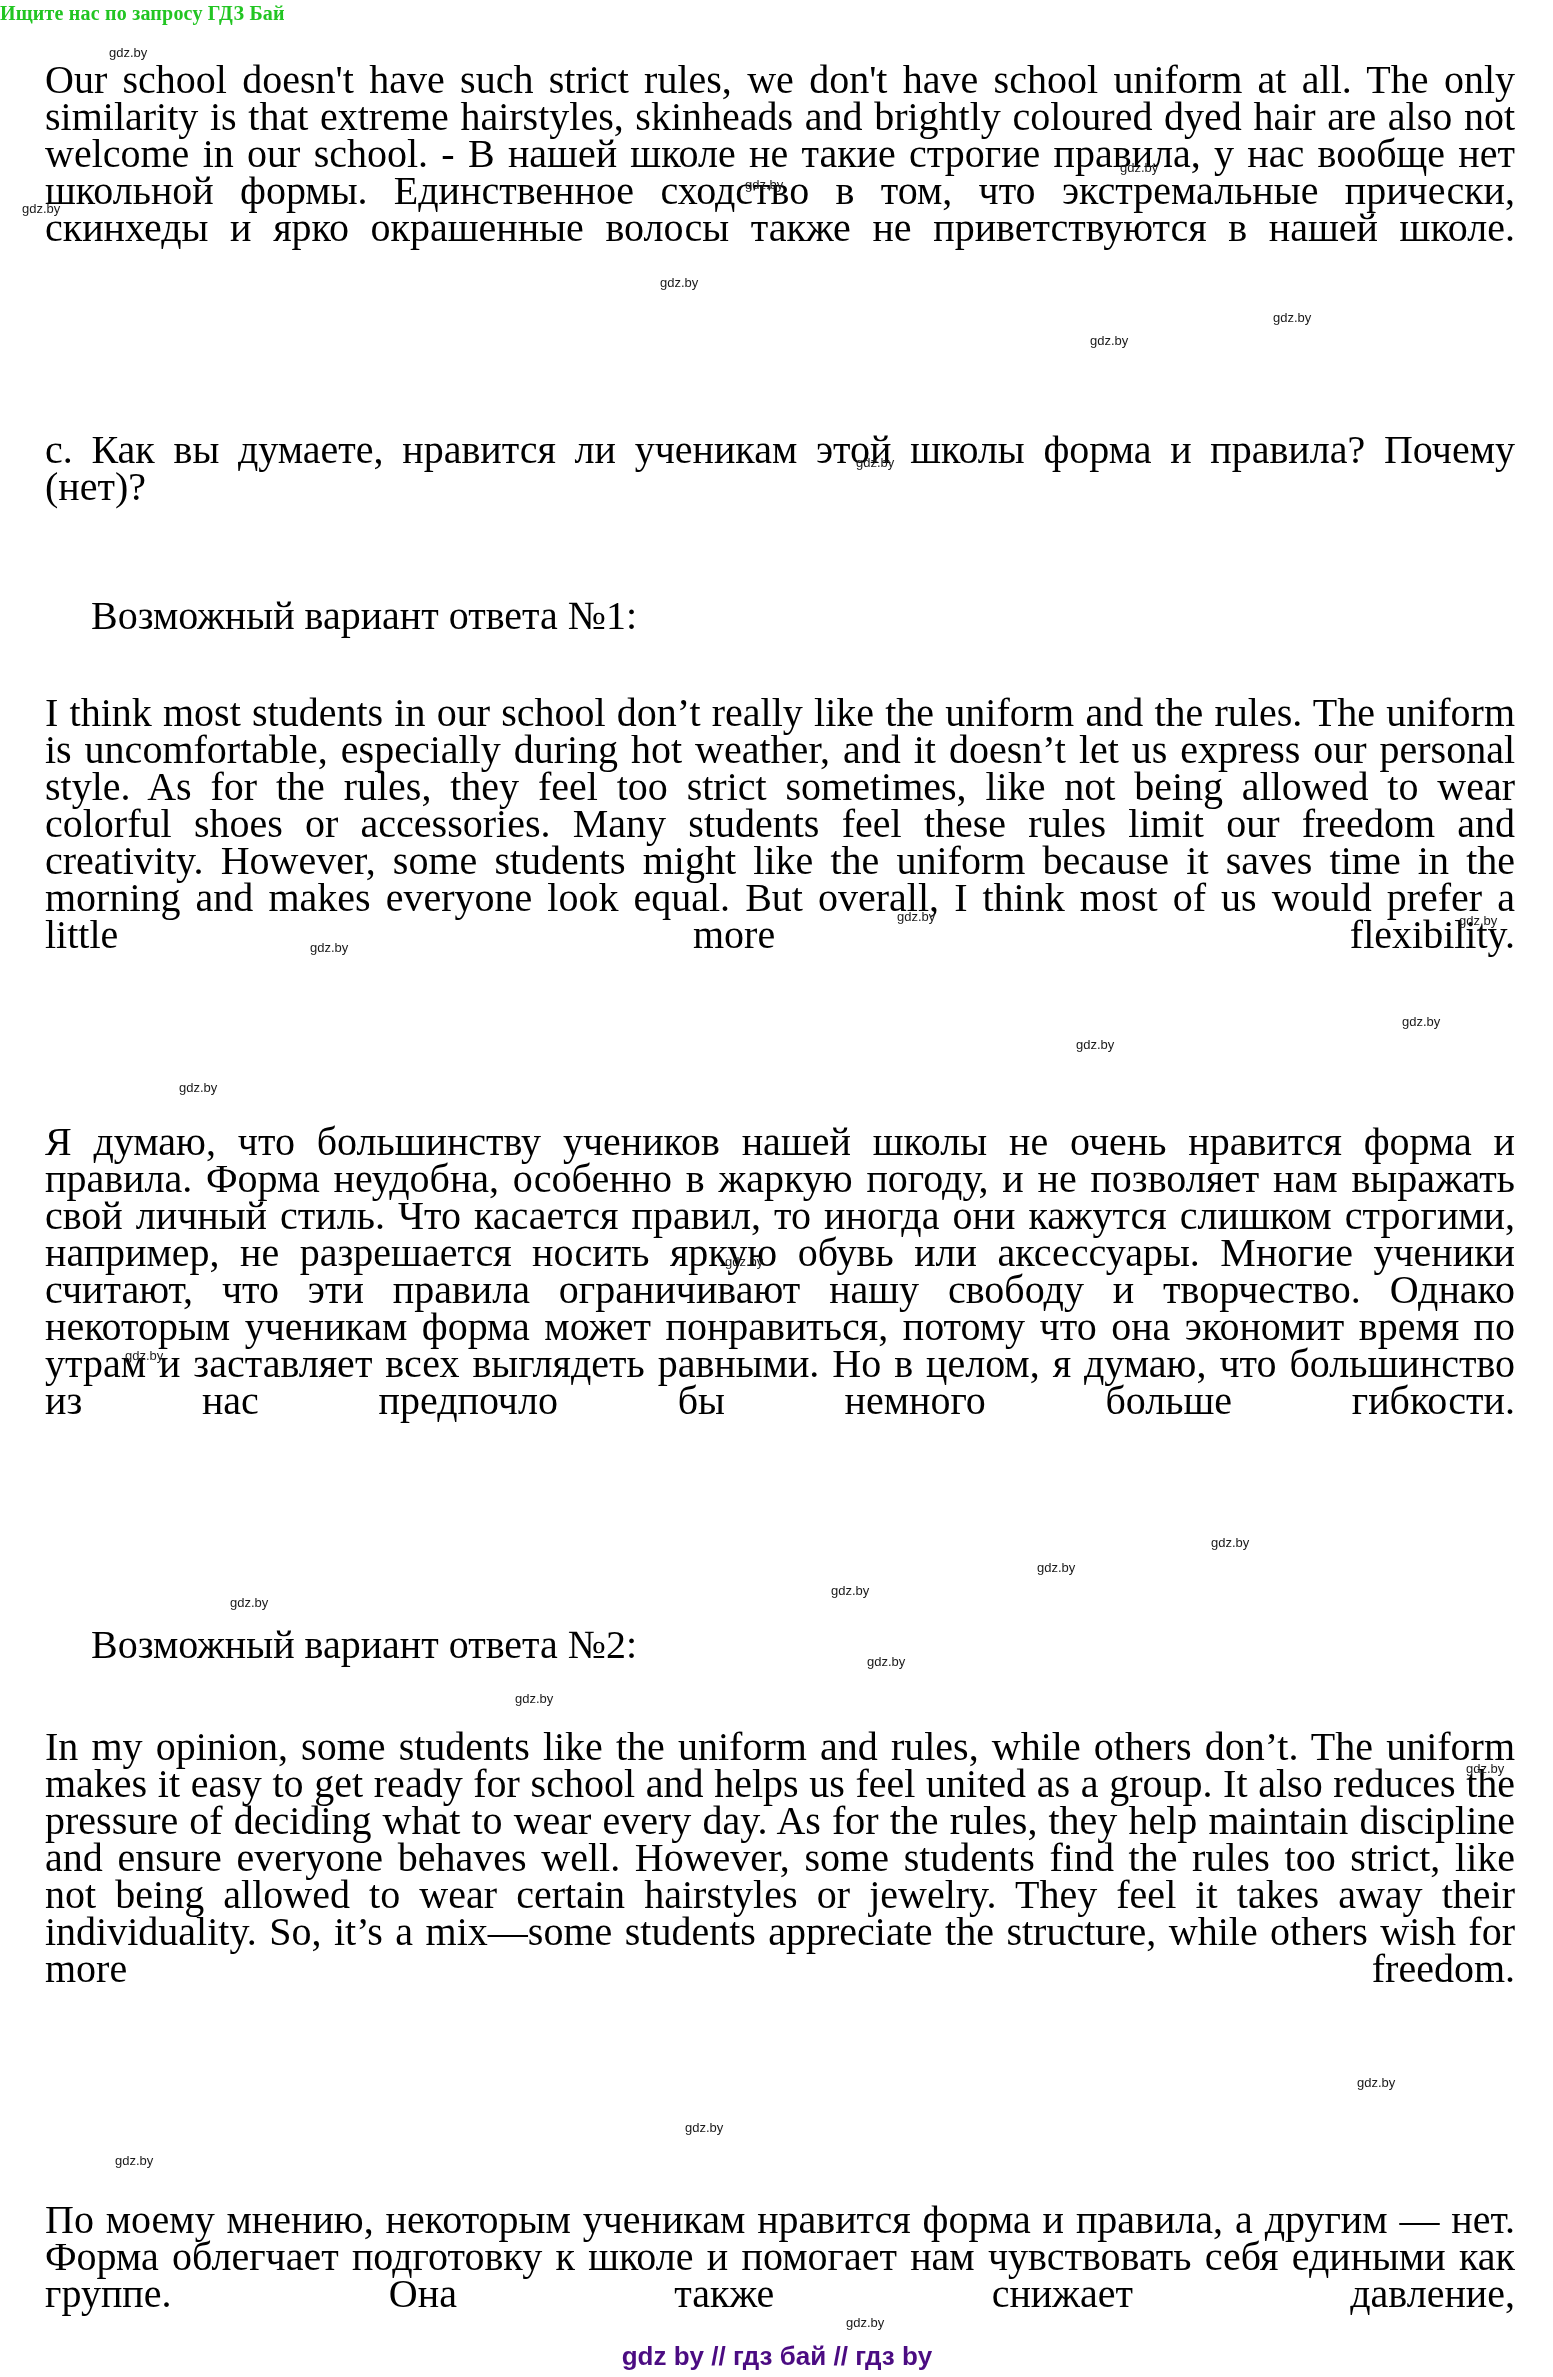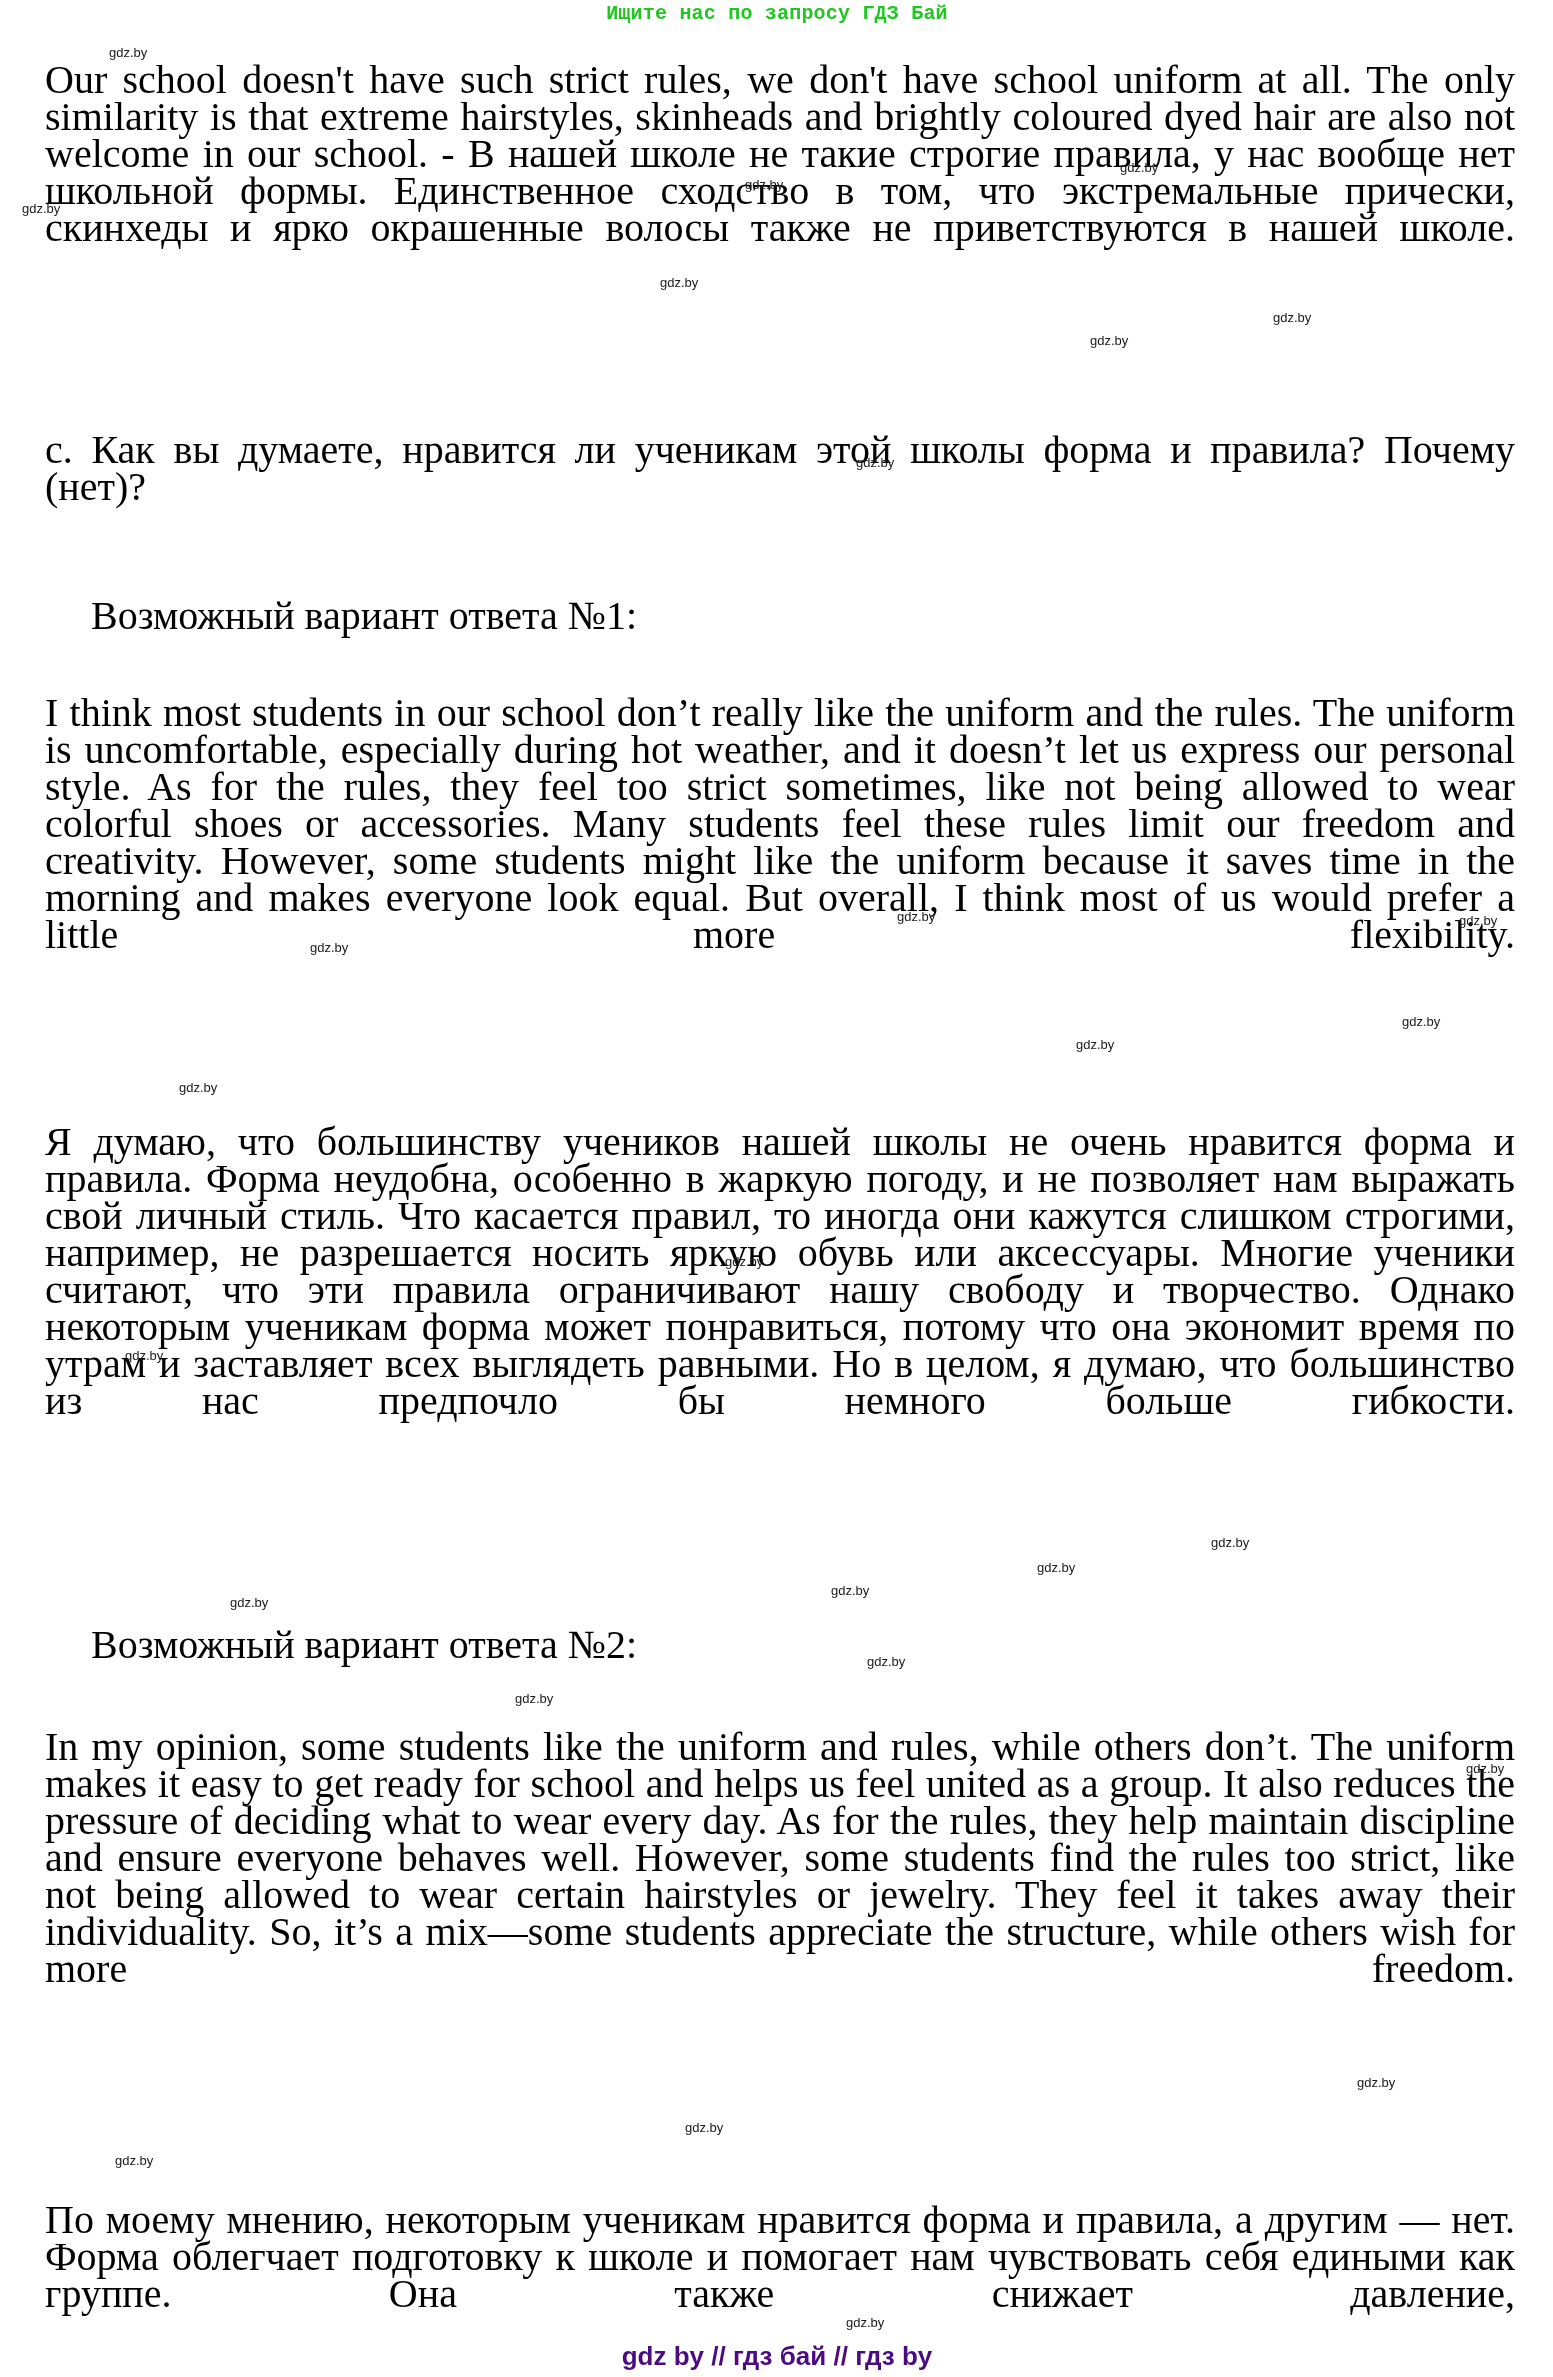--- a/index.html
+++ b/index.html
@@ -17,22 +17,22 @@
     font-family: "Liberation Serif", "DejaVu Serif", serif;
     color: #000000;
   }
 
   
   .promo {
     position: absolute;
     top: 1.6px;
     left: 0;
     width: 1554px;
-    text-align: center;
-    font-family: Liberation Mono, monospace;
+    text-align: left;
+    font-family: Liberation Serif, serif;
     font-weight: bold;
     font-size: 20px;
     letter-spacing: 0.2px;
     color: #22c522;
     white-space: nowrap;
   }
 
   
   .footer-promo {
     position: absolute;

